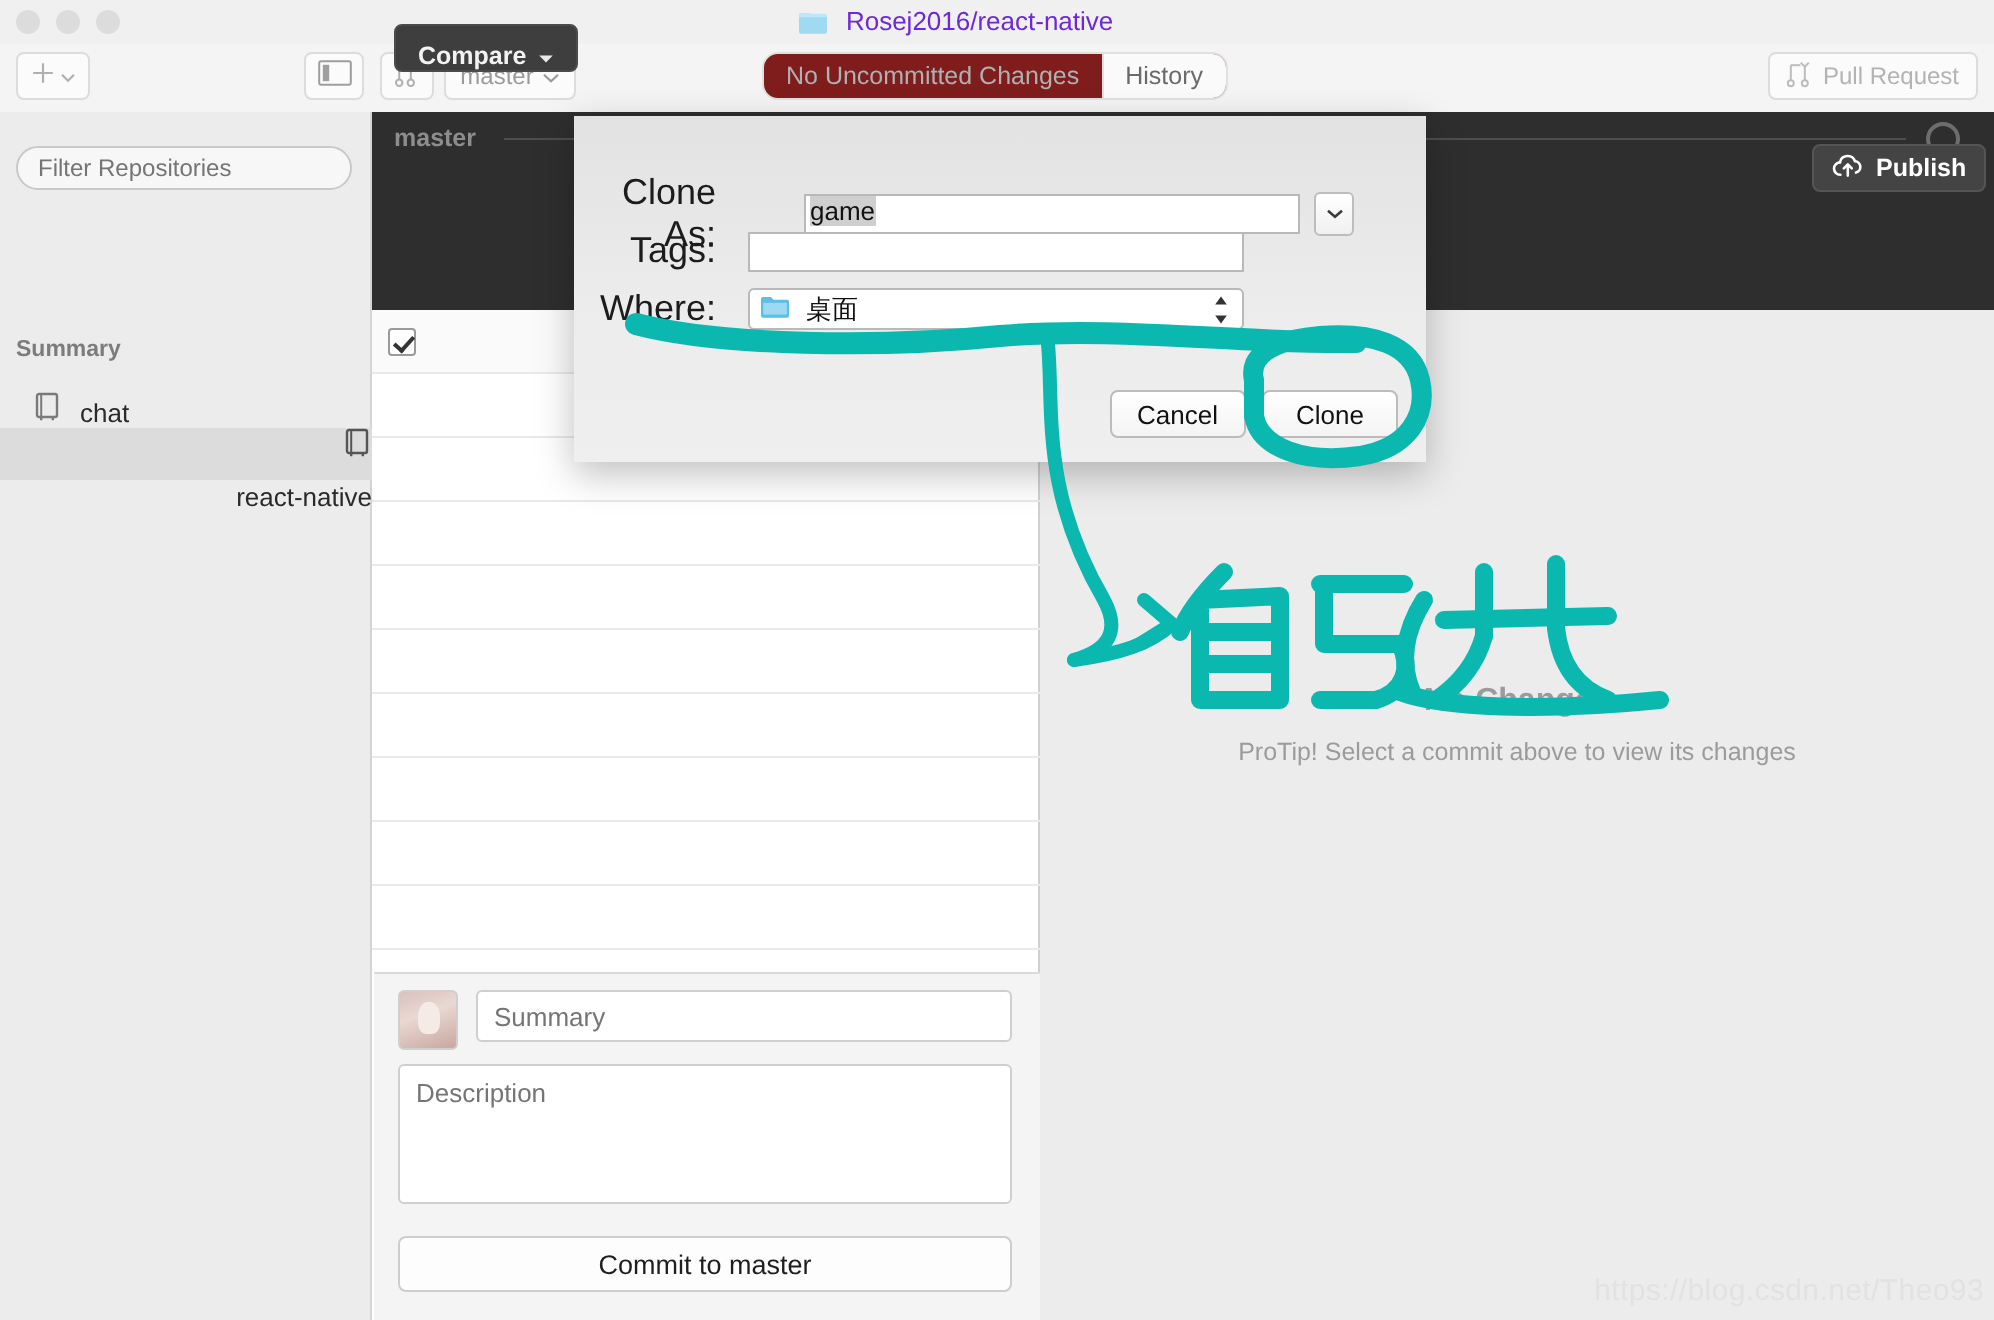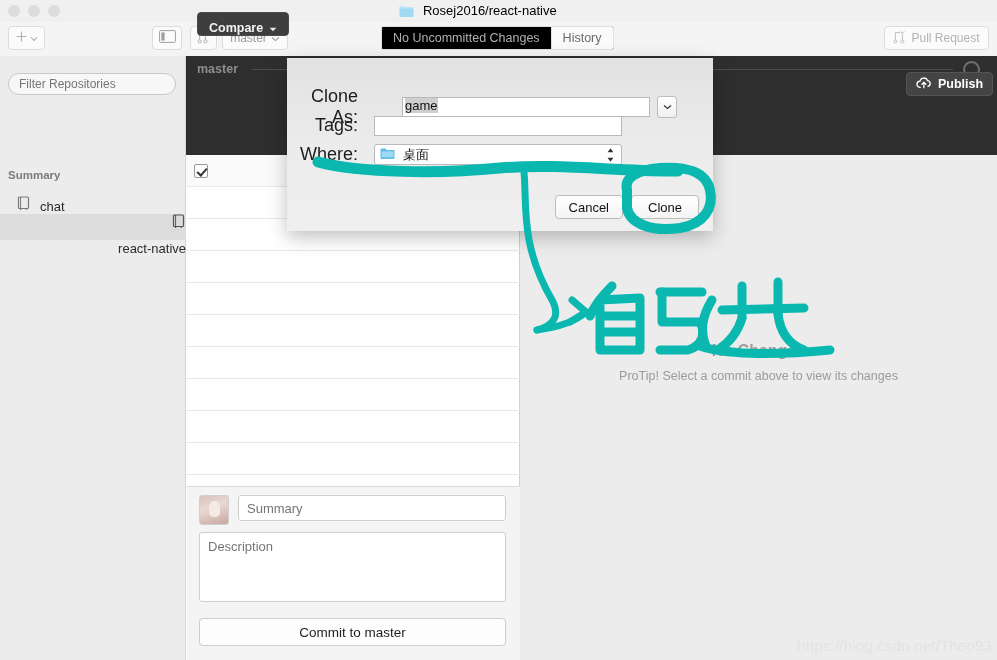--- a/index.html
+++ b/index.html
@@ -38,21 +38,21 @@
   .traffic .dot {
     width: 12px; height: 12px;
     border-radius: 50%;
     background: #dcdcdc;
   }
   .win-title {
     position: absolute;
     top: 2px; left: 0; width: 956px;
     text-align: center;
     font-size: 13px;
-    color: #000000;
+    color: #6d28d9;
     line-height: 18px;
   }
   .win-title .folder-ico {
     display: inline-block;
     vertical-align: -2px;
     margin-right: 5px;
   }
 
   
   .toolbar {
@@ -90,23 +90,23 @@
     color: #9a9a9a;
     font-size: 12px;
   }
 
   .seg {
     position: absolute;
     left: 381px; top: 4px;
     height: 24px;
     display: flex;
     border: 1px solid #e0e0e0;
-    border-radius: 2px;
+    border-radius: 8px;
     overflow: hidden;
-    background: #000000;
+    background: #7f1d1d;
     box-sizing: border-box;
   }
   .seg .seg-item {
     display: flex;
     align-items: center;
     justify-content: center;
     font-size: 12.5px;
     color: #b0b0b0;
     padding: 0 11px;
     box-sizing: border-box;

